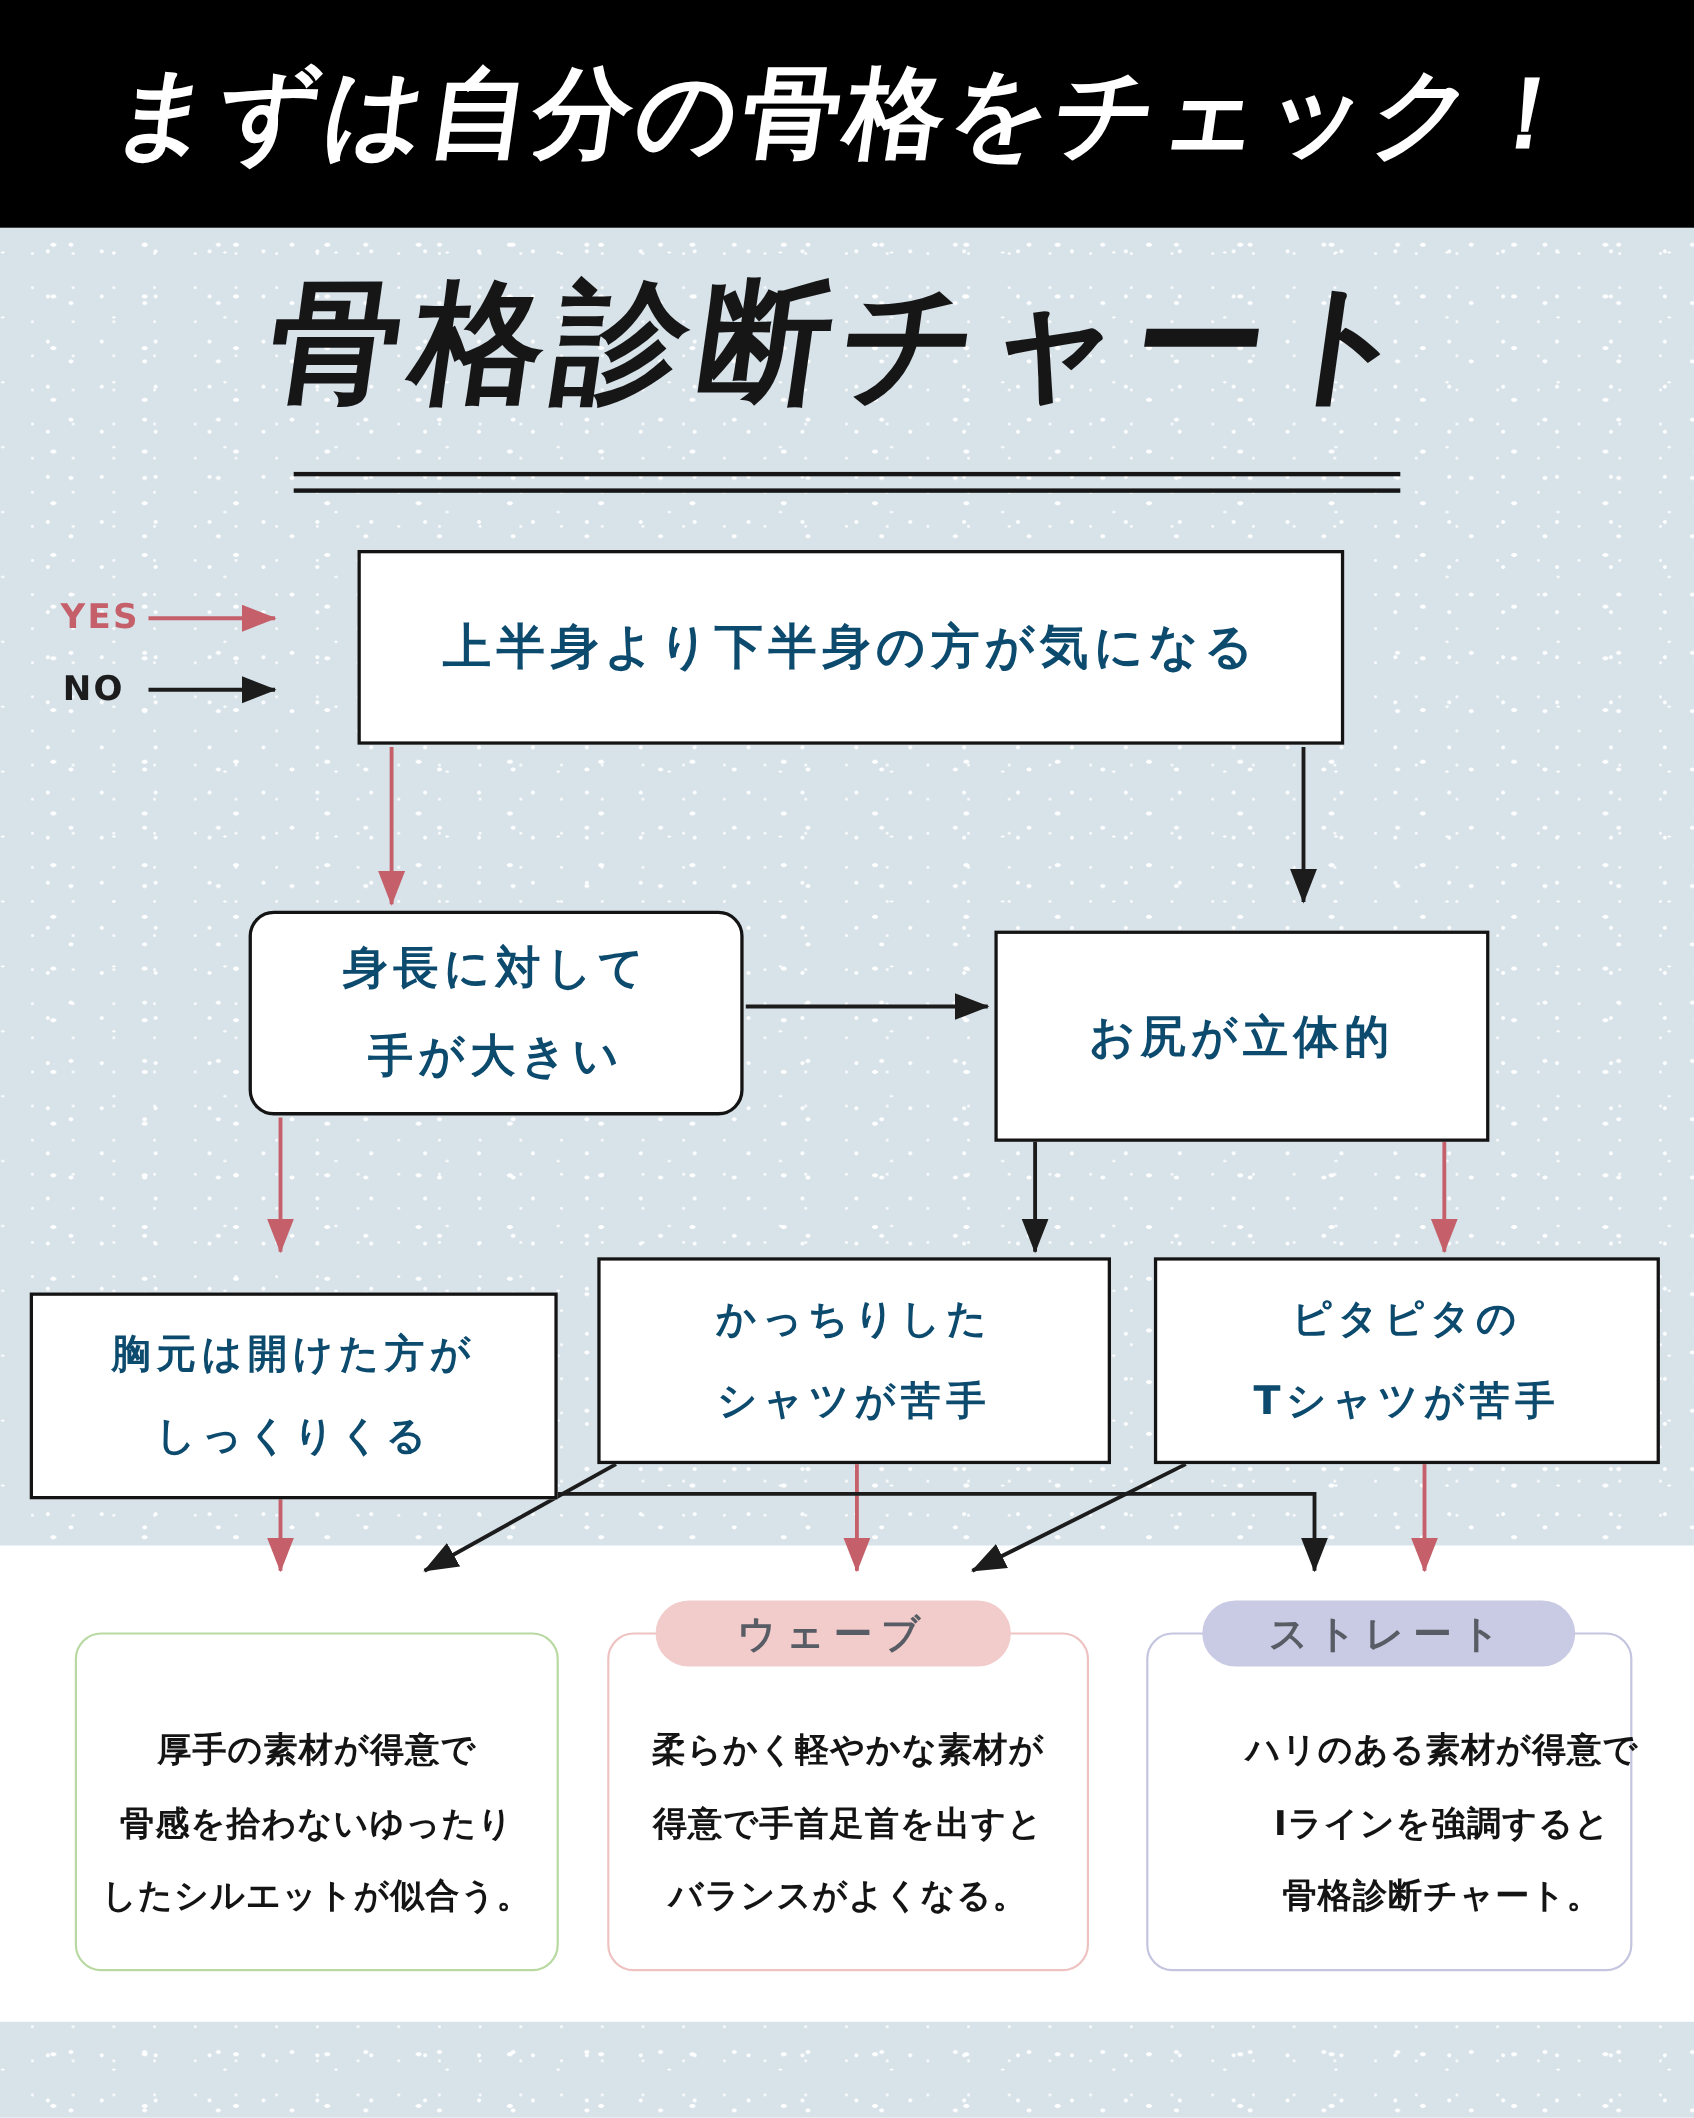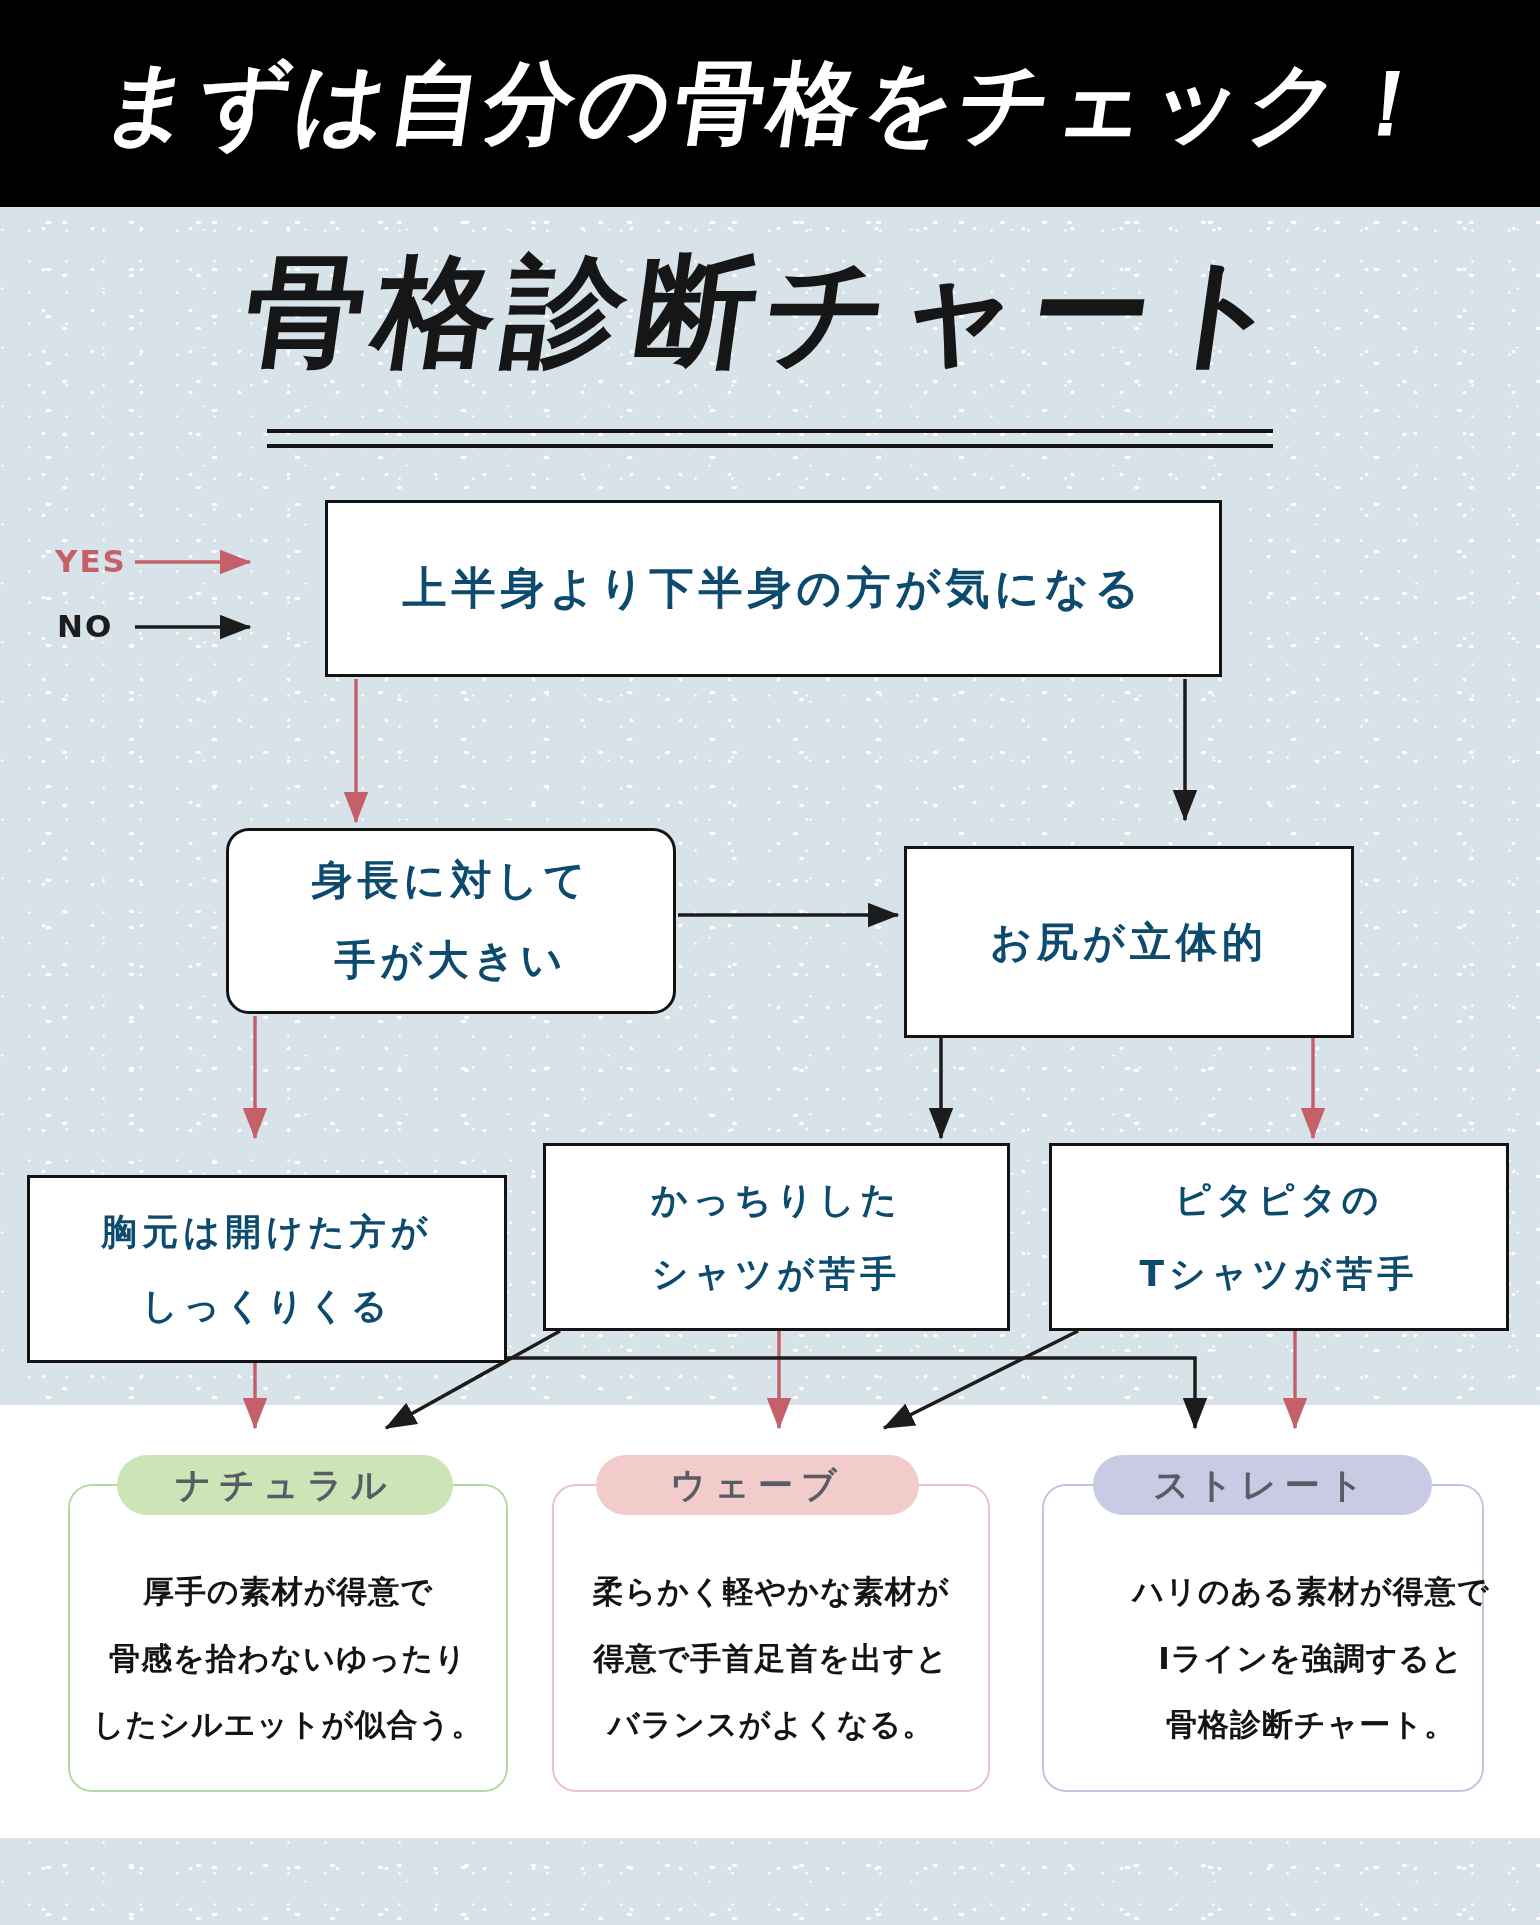--- a/index.html
+++ b/index.html
@@ -153,21 +153,20 @@
 
   <div class="qbox q6">
     <div class="qline">ピタピタの</div>
     <div class="qline">Tシャツが苦手</div>
   </div>
 
   <div class="card card-natural"></div>
   <div class="card card-wave"></div>
   <div class="card card-straight"></div>
 
-  <div class="pill pill-natural">ナチュラル</div>
   <div class="pill pill-wave">ウェーブ</div>
   <div class="pill pill-straight">ストレート</div>
 
   <div class="card-text text-natural">
     <div>厚手の素材が得意で</div>
     <div>骨感を拾わないゆったり</div>
     <div>したシルエットが似合う。</div>
   </div>
 
   <div class="card-text text-wave">

